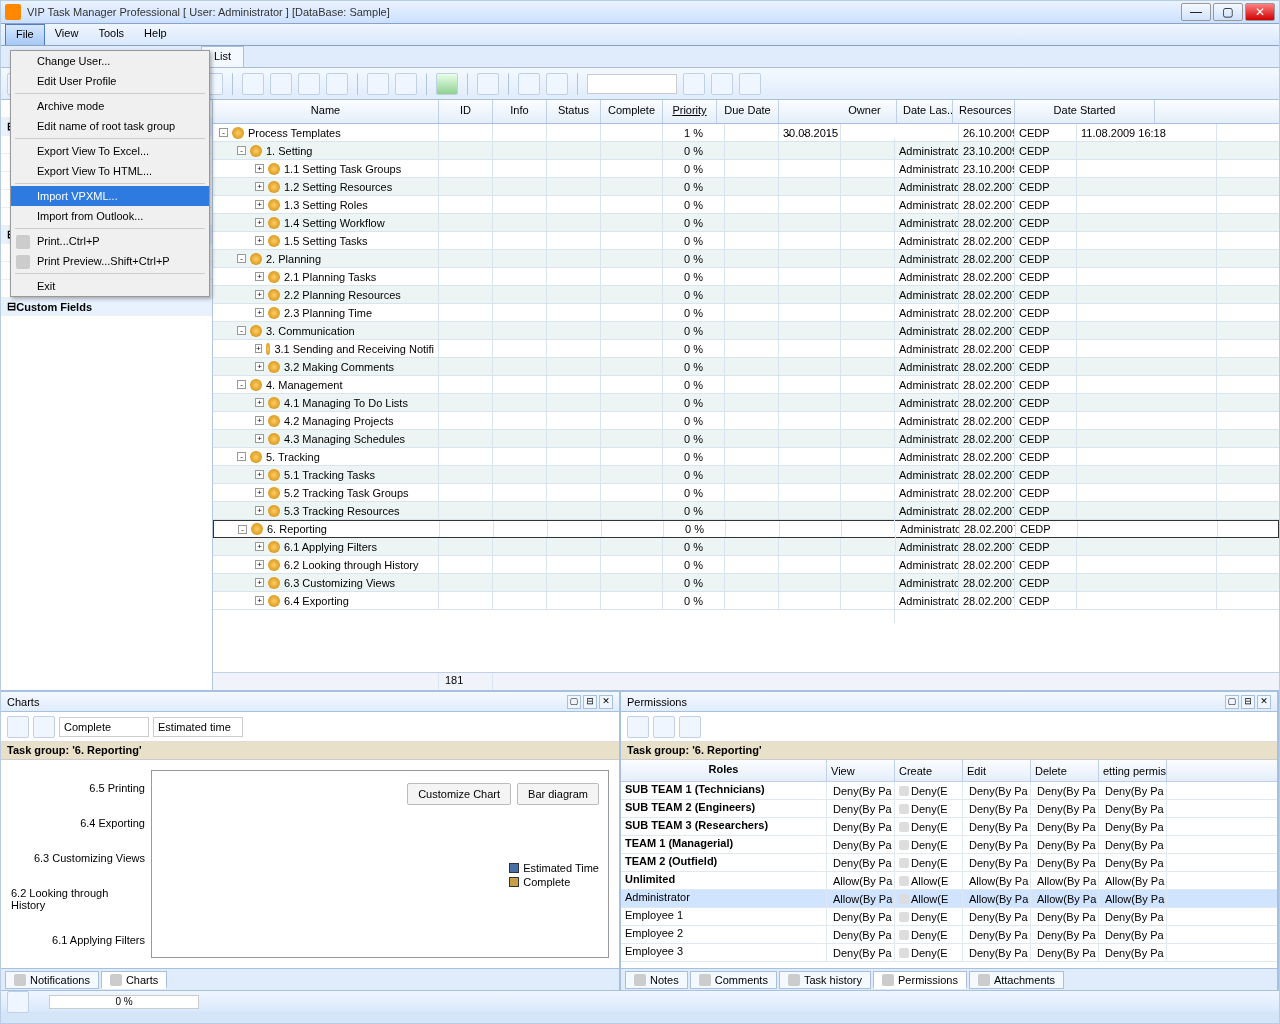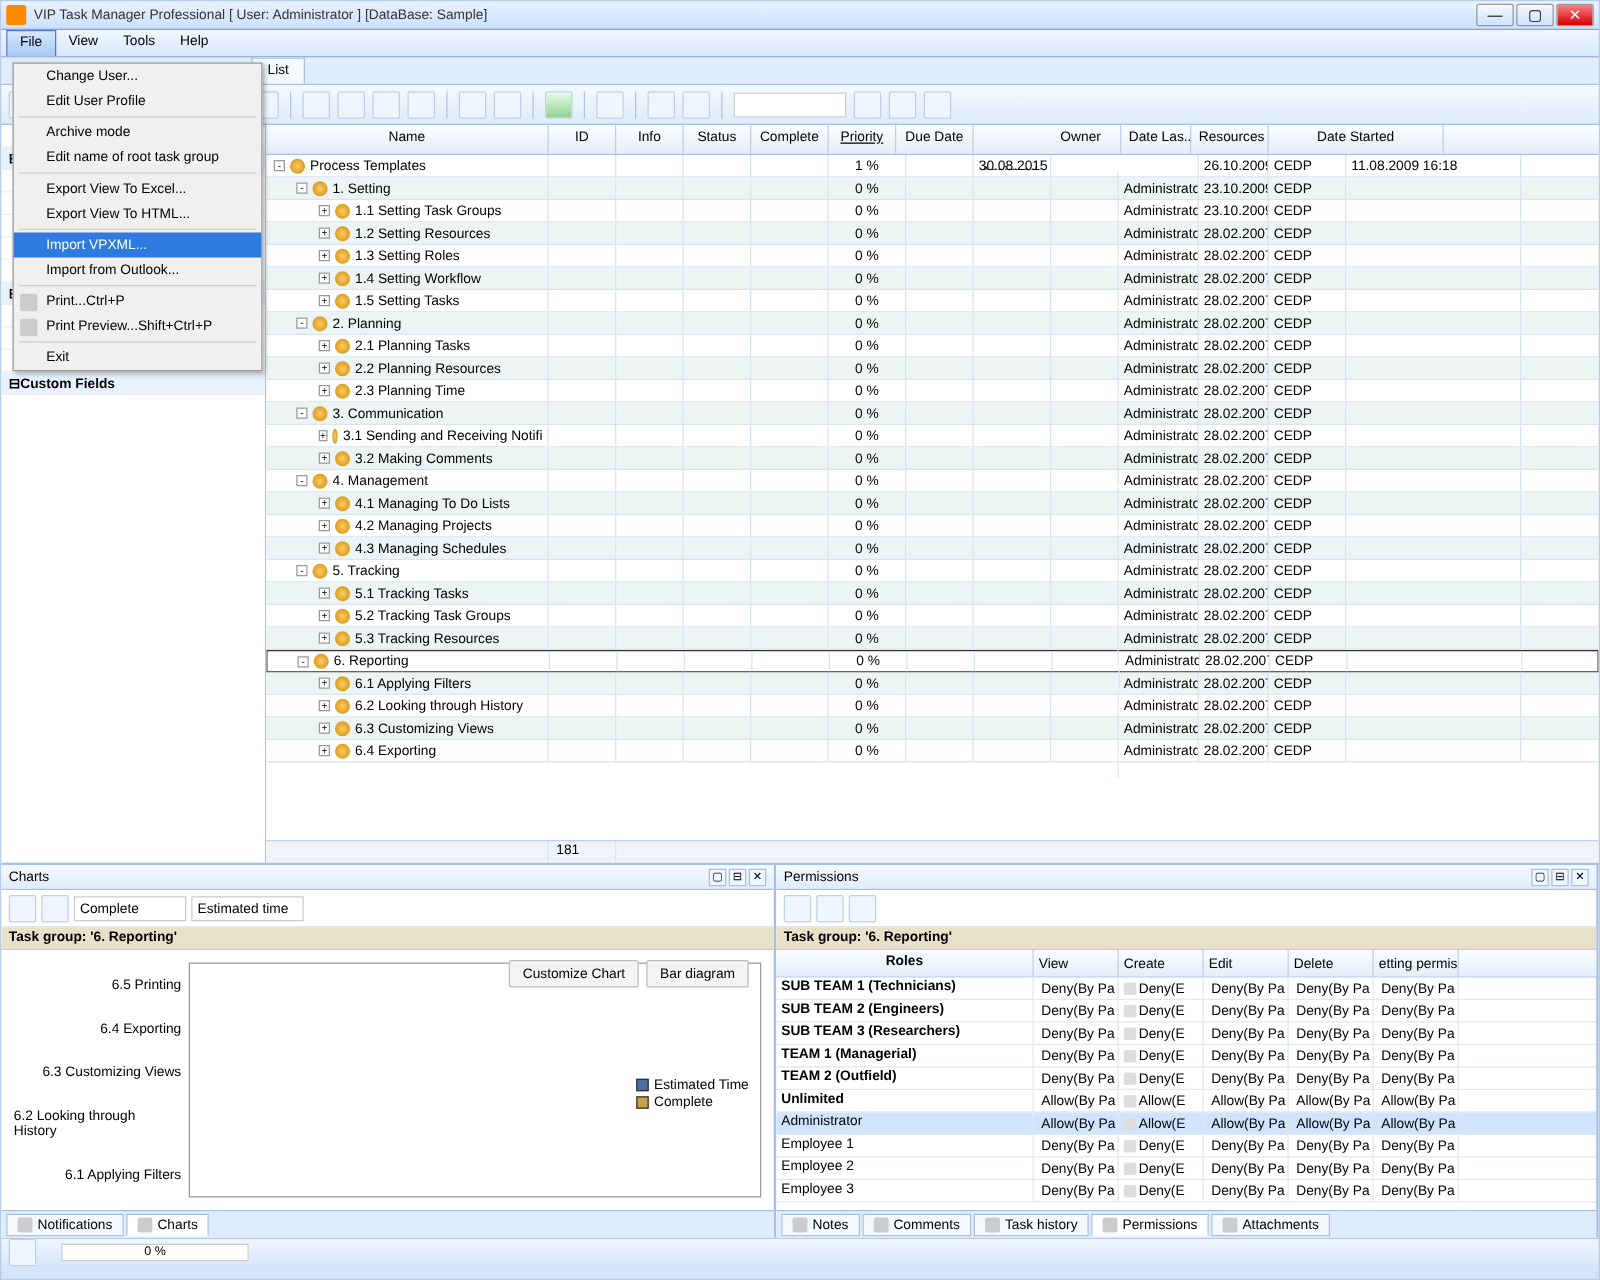--- a/index.html
+++ b/index.html
@@ -59,21 +59,21 @@
 .panel-header-text { flex: 1; }
 .panel-btn { width: 14px; height: 14px; border: 1px solid #a8c0e0; margin-left: 2px; background: #f0f6ff; font-size: 9px; text-align: center; }
 .panel-toolbar { height: 30px; display: flex; align-items: center; padding: 0 6px; gap: 4px; border-bottom: 1px solid #ddd; }
 .panel-group-label { height: 18px; background: #e8e0c8; padding: 2px 6px; font-weight: bold; border-bottom: 1px solid #ccc; }
 .chart-area { flex: 1; display: flex; padding: 10px; position: relative; }
 .chart-labels { width: 140px; display: flex; flex-direction: column; justify-content: space-around; align-items: flex-end; padding-right: 6px; }
 .chart-plot { flex: 1; border: 1px solid #999; background: #fff; }
 .chart-legend { position: absolute; right: 20px; top: 100px; }
 .legend-item { display: flex; align-items: center; gap: 4px; margin: 2px 0; }
 .legend-swatch { width: 10px; height: 10px; border: 1px solid #333; }
-.chart-btns { position: absolute; right: 20px; top: 8px; display: flex; gap: 6px; padding-left: 24px; }
+.chart-btns { position: absolute; right: 20px; top: 23px; display: flex; gap: 6px; padding-left: 24px; }
 .chart-btn { border: 1px solid #bbb; padding: 4px 10px; background: #f4f4f4; border-radius: 2px; }
 .perms-header { display: flex; height: 22px; background: linear-gradient(#fbfdff,#e4eef9); border-bottom: 1px solid #c0d0e8; }
 .perms-header > div { border-right: 1px solid #c0d0e8; padding: 3px 4px; text-align: center; overflow: hidden; white-space: nowrap; }
 .perms-body { flex: 1; overflow-y: auto; }
 .perms-row { height: 18px; display: flex; border-bottom: 1px solid #e0e8f0; }
 .perms-row.selected { background: #d0e4ff; }
 .perms-row > div { border-right: 1px solid #e0e8f0; padding: 1px 4px; overflow: hidden; white-space: nowrap; }
 .pcol-role { width: 206px; font-weight: bold; }
 .pcol { width: 68px; display: flex; align-items: center; gap: 2px; }
 .lock-icon { width: 10px; height: 10px; background: #ddd; border-radius: 2px; }

